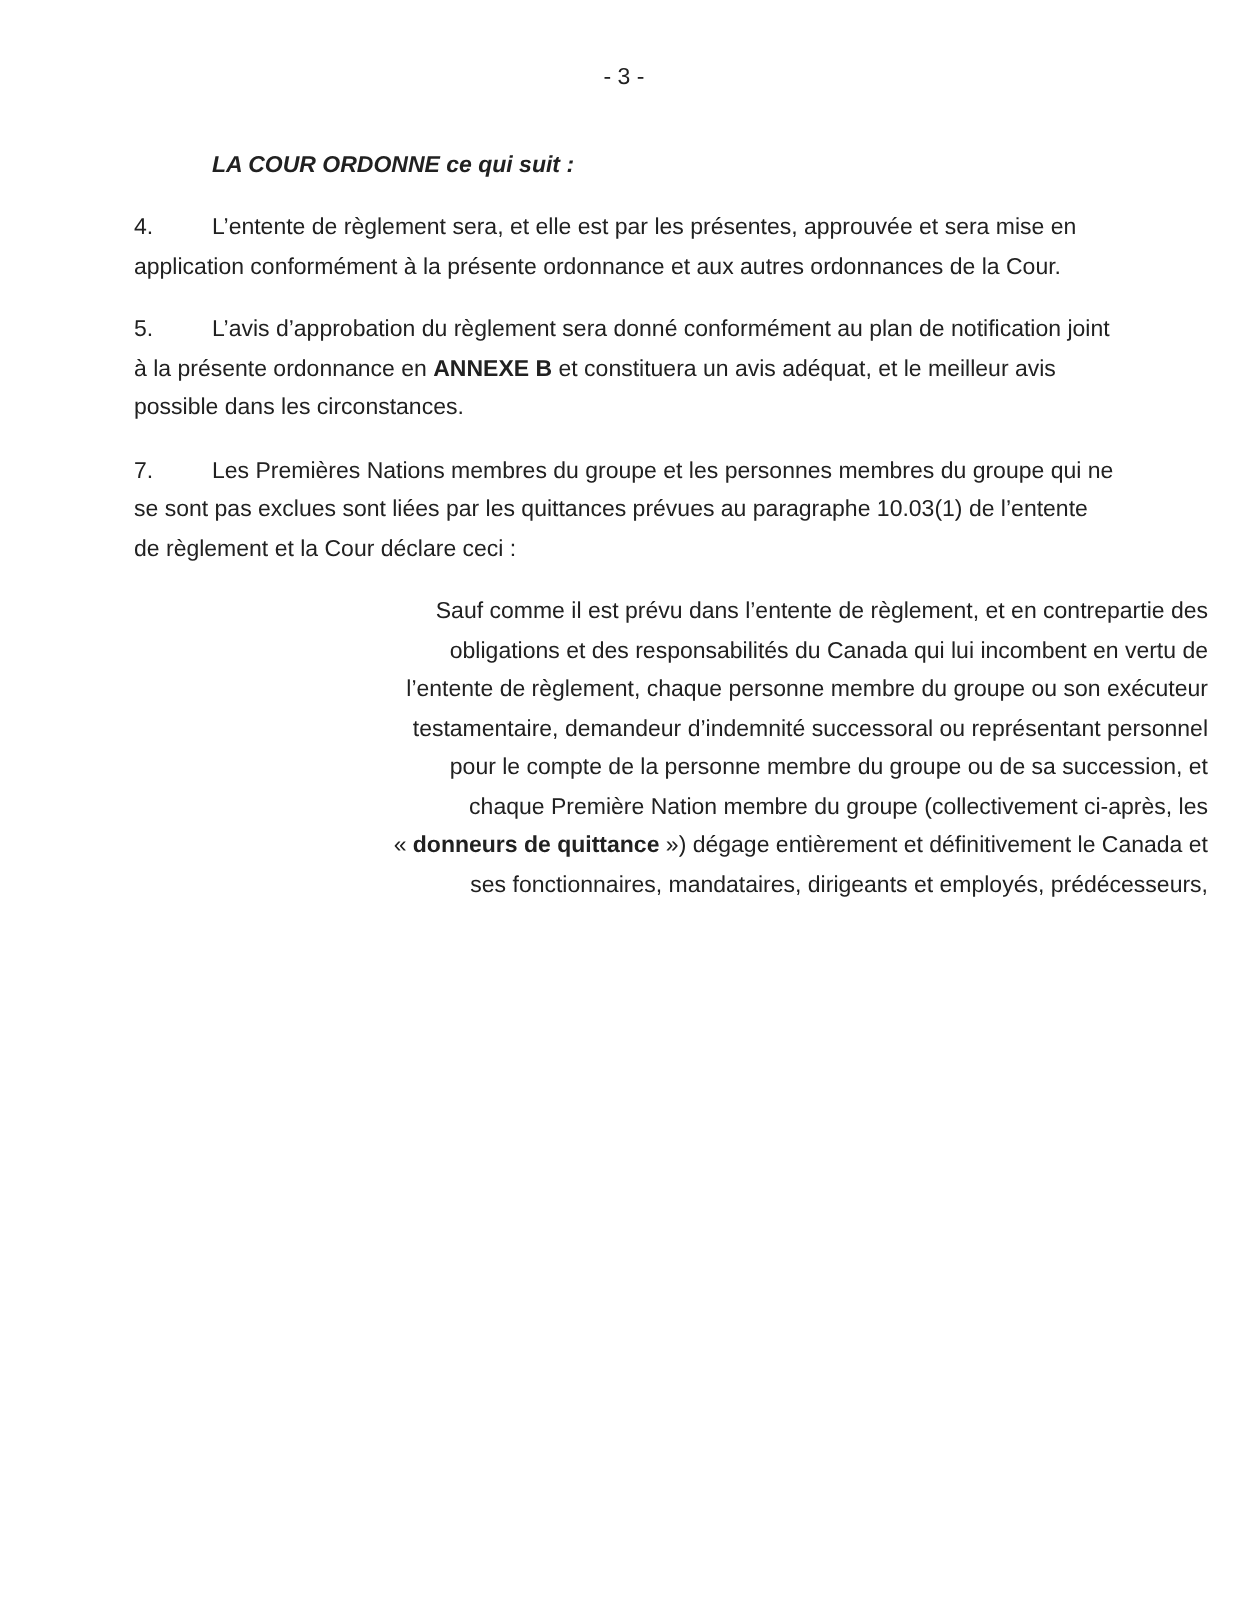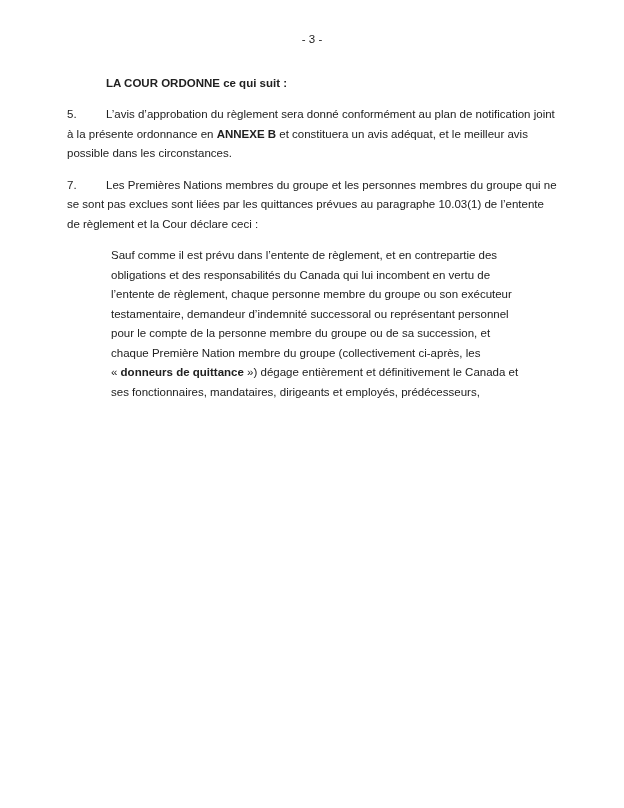--- a/index.html
+++ b/index.html
@@ -33,48 +33,52 @@
     margin-right: 20px;
   }
   .para {
     margin: 0 0 12px 0;
     line-height: 19.5px;
     white-space: pre;
   }
   .heading {
     font-weight: bold;
     margin-left: 39px;
+    font-style: italic;
   }
   .item-number {
     display: inline-block;
     width: 39px;
     white-space: pre;
   }
   .bold-inline {
     font-weight: bold;
   }
   .block-quote {
-    margin-left: 44px;
+    margin-left: 28px;
+    text-align: right;
   }
 </style>
 </head>
 <body>
 
 <div class="doc-page">
 
   <div class="page-number">- 3 -</div>
 
   <div class="content">
 
 
     <p class="para heading"><span>LA COUR ORDONNE ce qui suit :</span></p>
 
 
 
 
+    <p class="para"><span class="item-number">4.</span><span>L’entente de règlement sera, et elle est par les présentes, approuvée et sera mise en
+application conformément à la présente ordonnance et aux autres ordonnances de la Cour.</span></p>
 
     <p class="para"><span class="item-number">5.</span><span>L’avis d’approbation du règlement sera donné conformément au plan de notification joint
 à la présente ordonnance en </span><span class="bold-inline">ANNEXE B</span><span> et constituera un avis adéquat, et le meilleur avis
 possible dans les circonstances.</span></p>
 
 
     <p class="para"><span class="item-number">7.</span><span>Les Premières Nations membres du groupe et les personnes membres du groupe qui ne
 se sont pas exclues sont liées par les quittances prévues au paragraphe 10.03(1) de l’entente
 de règlement et la Cour déclare ceci :</span></p>
 

